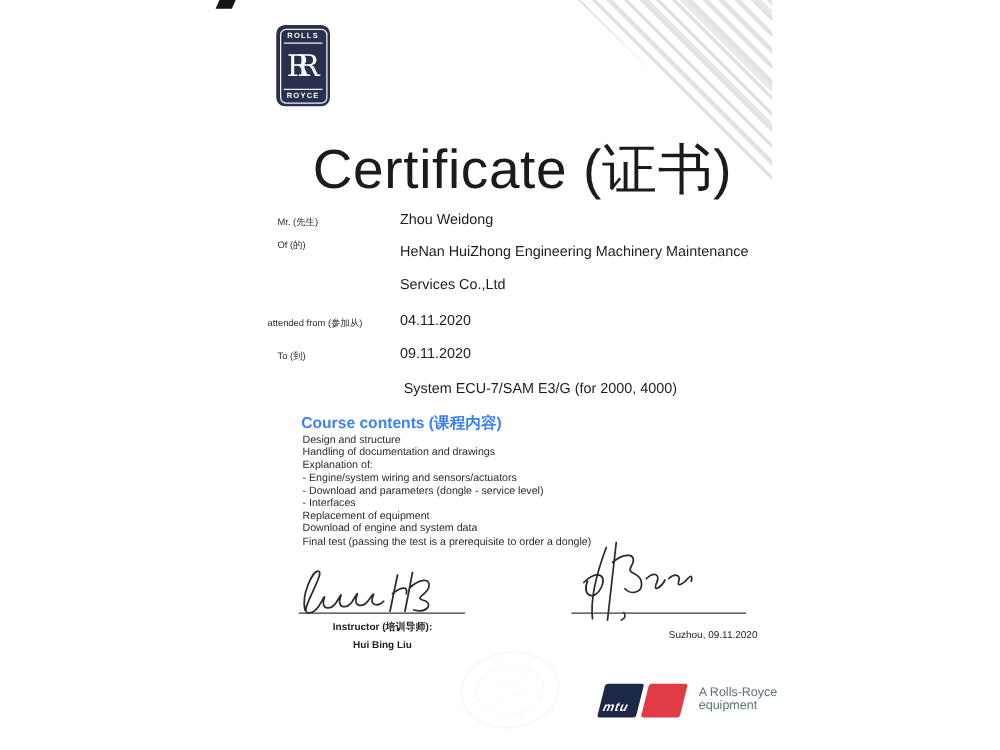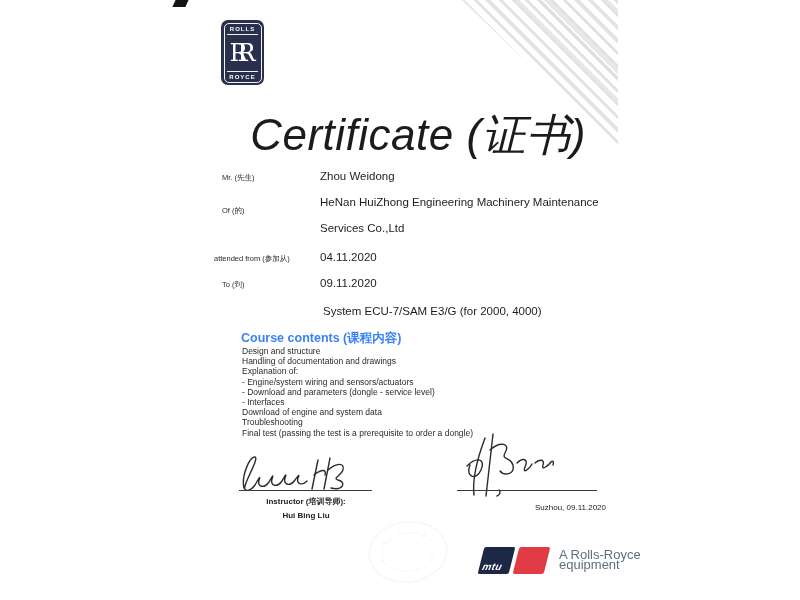--- a/index.html
+++ b/index.html
@@ -45,21 +45,21 @@
   .rr-word.bottom { border-top:1px solid #f2f2f2; padding-top:1px; }
   .rr-monogram {
     color:#ffffff; font-family:"DejaVu Serif", serif; font-size:24px; line-height:26px;
     display:flex; align-items:center; height:34px;
   }
   .rr-monogram .r2 { margin-left:-10px; }
 
   
   .title {
     left:218px; top:106px; width:400px; text-align:center;
-    font-size:44px; color:#1b1b1b; letter-spacing:0.5px; white-space:nowrap;font-style:italic;
+    font-size:44px; color:#1b1b1b; letter-spacing:0.5px; white-space:nowrap;
   }
 
   
   .flabel { font-size:7.5px; color:#2a2a2a; white-space:nowrap; }
   .fvalue { font-size:11.5px; color:#1d1d1d; white-space:nowrap; }
 
   
   .course-heading { left:241px; top:330px; font-size:12.5px; font-weight:bold; color:#3b82f6; }
   .course-list { left:242px; top:346px; font-size:8.5px; line-height:10.2px; color:#2a2a2a; }
 
@@ -77,21 +77,21 @@
   .mtu-row { left:481px; top:547px; display:flex; align-items:flex-start; }
   .mtu-navy {
     width:31px; height:27px; border-radius:2px; transform:skewX(-14deg);
     position:relative;
   }
   .mtu-red { width:31px; height:27px; border-radius:2px; transform:skewX(-14deg); margin-left:4px; }
   .mtu-text {
     position:absolute; left:3px; bottom:2px;
     color:#fff; font-size:10px; font-weight:bold; font-style:italic; letter-spacing:.5px;
   }
-  .tagline { margin-left:12px; font-size:13px; line-height:10px; color:#5d7078; padding-top:3px; }
+  .tagline { margin-left:12px; font-size:10px; line-height:10px; color:#5d7078; padding-top:3px; }
 </style>
 </head>
 <body>
 
 <div class="abs top-mark"></div>
 
 <div class="abs hatch"></div>
 
 <div class="abs rr-badge">
   <div class="rr-inner">
@@ -102,42 +102,42 @@
     </div>
     <div class="rr-word bottom">ROYCE</div>
   </div>
 </div>
 
 <div class="abs title">Certificate (证书)</div>
 
 <div class="abs flabel" style="left:222px; top:173px;">Mr. (先生)</div>
 <div class="abs fvalue" style="left:320px; top:170px;">Zhou Weidong</div>
 
-<div class="abs flabel" style="left:222px; top:206px;text-align:center;">Of (的)</div>
+<div class="abs flabel" style="left:222px; top:191px;text-align:center;">Of (的)</div>
 <div class="abs fvalue" style="left:320px; top:196px;">HeNan HuiZhong Engineering Machinery Maintenance</div>
 <div class="abs fvalue" style="left:320px; top:222px;">Services Co.,Ltd</div>
 
 <div class="abs flabel" style="left:214px; top:254px;">attended from (参加从)</div>
 <div class="abs fvalue" style="left:320px; top:251px;">04.11.2020</div>
 
 <div class="abs flabel" style="left:222px; top:280px;">To (到)</div>
 <div class="abs fvalue" style="left:320px; top:277px;">09.11.2020</div>
 
 <div class="abs fvalue" style="left:323px; top:305px;">System ECU-7/SAM E3/G (for 2000, 4000)</div>
 
 <div class="abs course-heading">Course contents (课程内容)</div>
 <div class="abs course-list">
     <div>Design and structure</div>
     <div>Handling of documentation and drawings</div>
     <div>Explanation of:</div>
     <div>- Engine/system wiring and sensors/actuators</div>
     <div>- Download and parameters (dongle - service level)</div>
     <div>- Interfaces</div>
+    <div>Replacement of equipment</div>
     <div>Download of engine and system data</div>
-    <div>Troubleshooting</div>
     <div>Final test (passing the test is a prerequisite to order a dongle)</div>
   </div>
 
 <svg class="abs" style="left:238px; top:448px;" width="140" height="46" viewBox="0 0 140 46">
   <g fill="none" stroke="#2b2b2b" stroke-width="1.4" stroke-linecap="round">
     <path d="M6,40 C3,28 12,8 17,9 C21,10 9,30 7,38 C5,44 12,44 17,37 C20,32 23,26 21,32 C19,39 26,41 31,34 C34,29 36,25 34,31 C32,38 39,40 44,33 C47,28 49,24 47,30 C45,37 52,39 57,32 C60,28 62,25 60,30 C58,36 64,38 69,33"></path>
     <path d="M80,12 L74,41"></path>
     <path d="M76,27 C82,22 89,20 87,27"></path>
     <path d="M92,10 L86,41"></path>
     <path d="M90,22 C98,15 107,14 105,22 C103,28 94,30 100,32 C109,34 105,43 93,40"></path>

